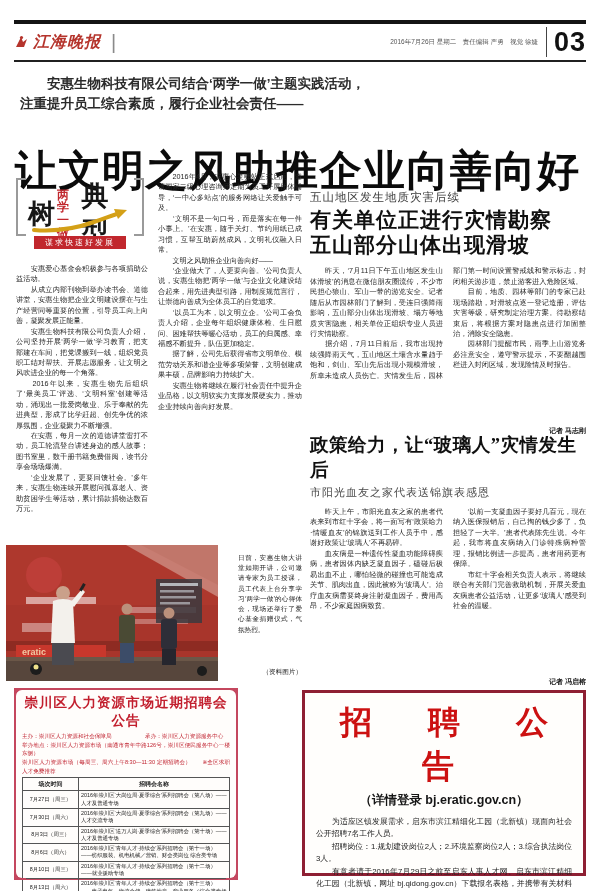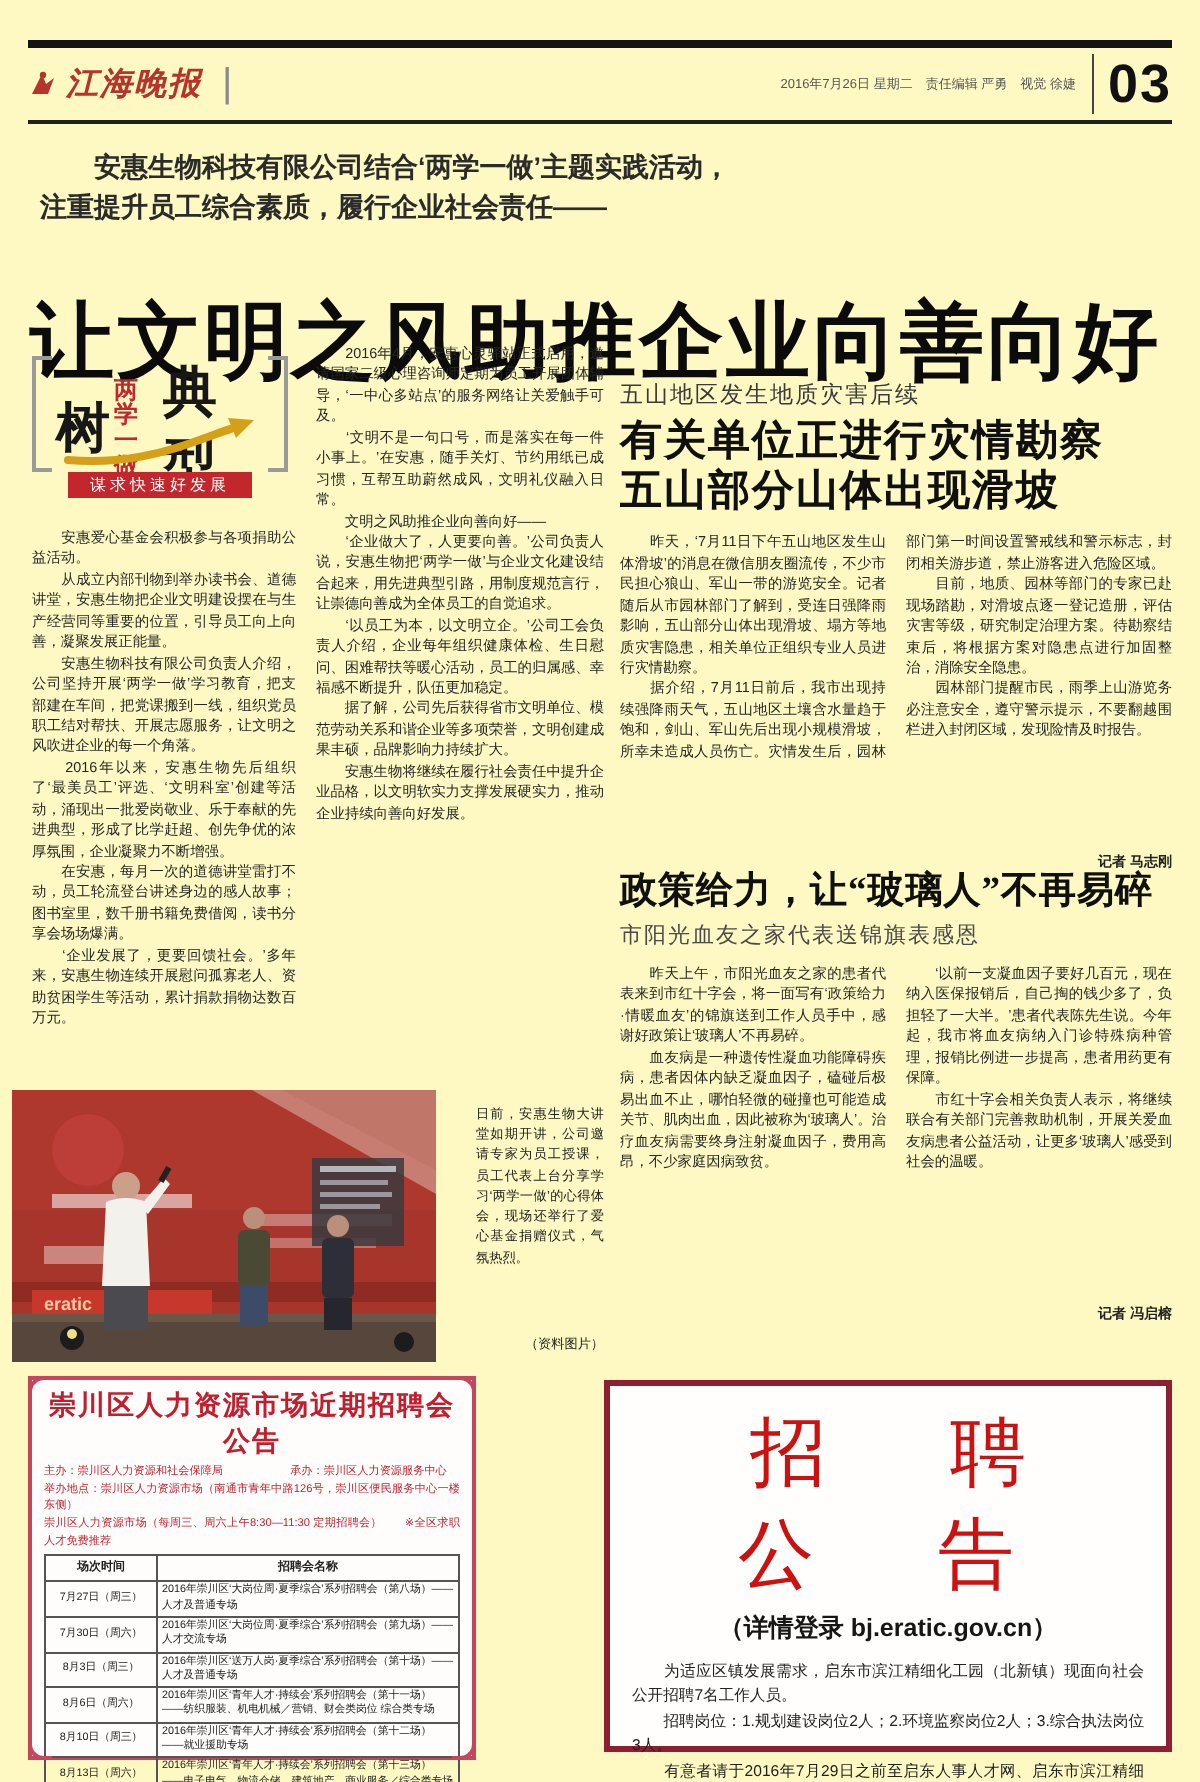--- a/index.html
+++ b/index.html
@@ -1,19 +1,19 @@
 <!DOCTYPE html>
 <html><head>
 <meta charset="utf-8">
 <style>
   * { margin:0; padding:0; box-sizing:border-box; }
   html,body { background:#e9e7e2; }
   .page {
     position:relative; width:600px; height:891px; margin:0 auto;
-    background:#fef9c3; overflow:hidden;
+    background:#ffffff; overflow:hidden;
     font-family:"Liberation Sans","DejaVu Sans",sans-serif; color:#1a1a1a;
   }
   
   .masthead {
     position:absolute; left:14px; right:14px; top:20px; height:42px;
     border-top:4px solid #141414; border-bottom:2px solid #202020;
     display:flex; align-items:center;
   }
   .brand { display:flex; align-items:center; gap:4px; }
   .brand-name { color:#b5342c; font-size:16px; font-weight:bold; font-style:italic; letter-spacing:1px; }
@@ -99,21 +99,21 @@
   .qr-group { display:flex; align-items:center; gap:3px; padding-top:1px; }
   .qr-box { width:34px; height:34px; }
   .qr-arrow { font-size:11px; color:#2fa08a; font-weight:bold; }
   .qr-caption { font-size:4.6px; color:#666; text-align:center; margin-top:1px; }
   
   .ad-right {
     position:absolute; left:302px; top:690px; width:284px; height:186px;
     border:3px solid #8e1f33; background:#fffefc; padding:8px 11px 6px;
     display:flex; flex-direction:column;
   }
-  .ad-right-title { text-align:center; color:#cc1111; font-size:38px; font-weight:400; letter-spacing:12px; text-indent:12px; }
+  .ad-right-title { text-align:center; color:#cc1111; font-size:32px; font-weight:700; letter-spacing:12px; text-indent:12px; }
   .ad-right-sub { text-align:center; color:#161616; font-size:12.5px; margin-top:3px; font-weight:bold; }
   .ad-right-body { margin-top:7px; font-size:7.8px; line-height:1.6; text-align:justify; color:#222; white-space:pre-line; }
 </style>
 </head>
 <body>
 
 <div class="page">
 
   <div class="masthead">
     <div class="brand">
@@ -218,21 +218,21 @@
     <div class="art1-headline">有关单位正进行灾情勘察
 五山部分山体出现滑坡</div>
     <div class="art1-cols newsbody">　　昨天，‘7月11日下午五山地区发生山体滑坡’的消息在微信朋友圈流传，不少市民担心狼山、军山一带的游览安全。记者随后从市园林部门了解到，受连日强降雨影响，五山部分山体出现滑坡、塌方等地质灾害隐患，相关单位正组织专业人员进行灾情勘察。
 　　据介绍，7月11日前后，我市出现持续强降雨天气，五山地区土壤含水量趋于饱和，剑山、军山先后出现小规模滑坡，所幸未造成人员伤亡。灾情发生后，园林部门第一时间设置警戒线和警示标志，封闭相关游步道，禁止游客进入危险区域。
 　　目前，地质、园林等部门的专家已赴现场踏勘，对滑坡点逐一登记造册，评估灾害等级，研究制定治理方案。待勘察结束后，将根据方案对隐患点进行加固整治，消除安全隐患。
 　　园林部门提醒市民，雨季上山游览务必注意安全，遵守警示提示，不要翻越围栏进入封闭区域，发现险情及时报告。</div>
     <div class="byline">记者 马志刚</div>
   </div>
 
   <div class="art2">
-    <div class="art2-headline">政策给力，让“玻璃人”不再易碎</div>
+    <div class="art2-headline">政策给力，让“玻璃人”灾情发生后</div>
     <div class="art2-subhead">市阳光血友之家代表送锦旗表感恩</div>
     <div class="art2-cols newsbody">　　昨天上午，市阳光血友之家的患者代表来到市红十字会，将一面写有‘政策给力·情暖血友’的锦旗送到工作人员手中，感谢好政策让‘玻璃人’不再易碎。
 　　血友病是一种遗传性凝血功能障碍疾病，患者因体内缺乏凝血因子，磕碰后极易出血不止，哪怕轻微的碰撞也可能造成关节、肌肉出血，因此被称为‘玻璃人’。治疗血友病需要终身注射凝血因子，费用高昂，不少家庭因病致贫。
 　　‘以前一支凝血因子要好几百元，现在纳入医保报销后，自己掏的钱少多了，负担轻了一大半。’患者代表陈先生说。今年起，我市将血友病纳入门诊特殊病种管理，报销比例进一步提高，患者用药更有保障。
 　　市红十字会相关负责人表示，将继续联合有关部门完善救助机制，开展关爱血友病患者公益活动，让更多‘玻璃人’感受到社会的温暖。</div>
     <div class="byline">记者 冯启榕</div>
   </div>
 
   <div class="ad-left">
     <span class="corner tl"></span>

